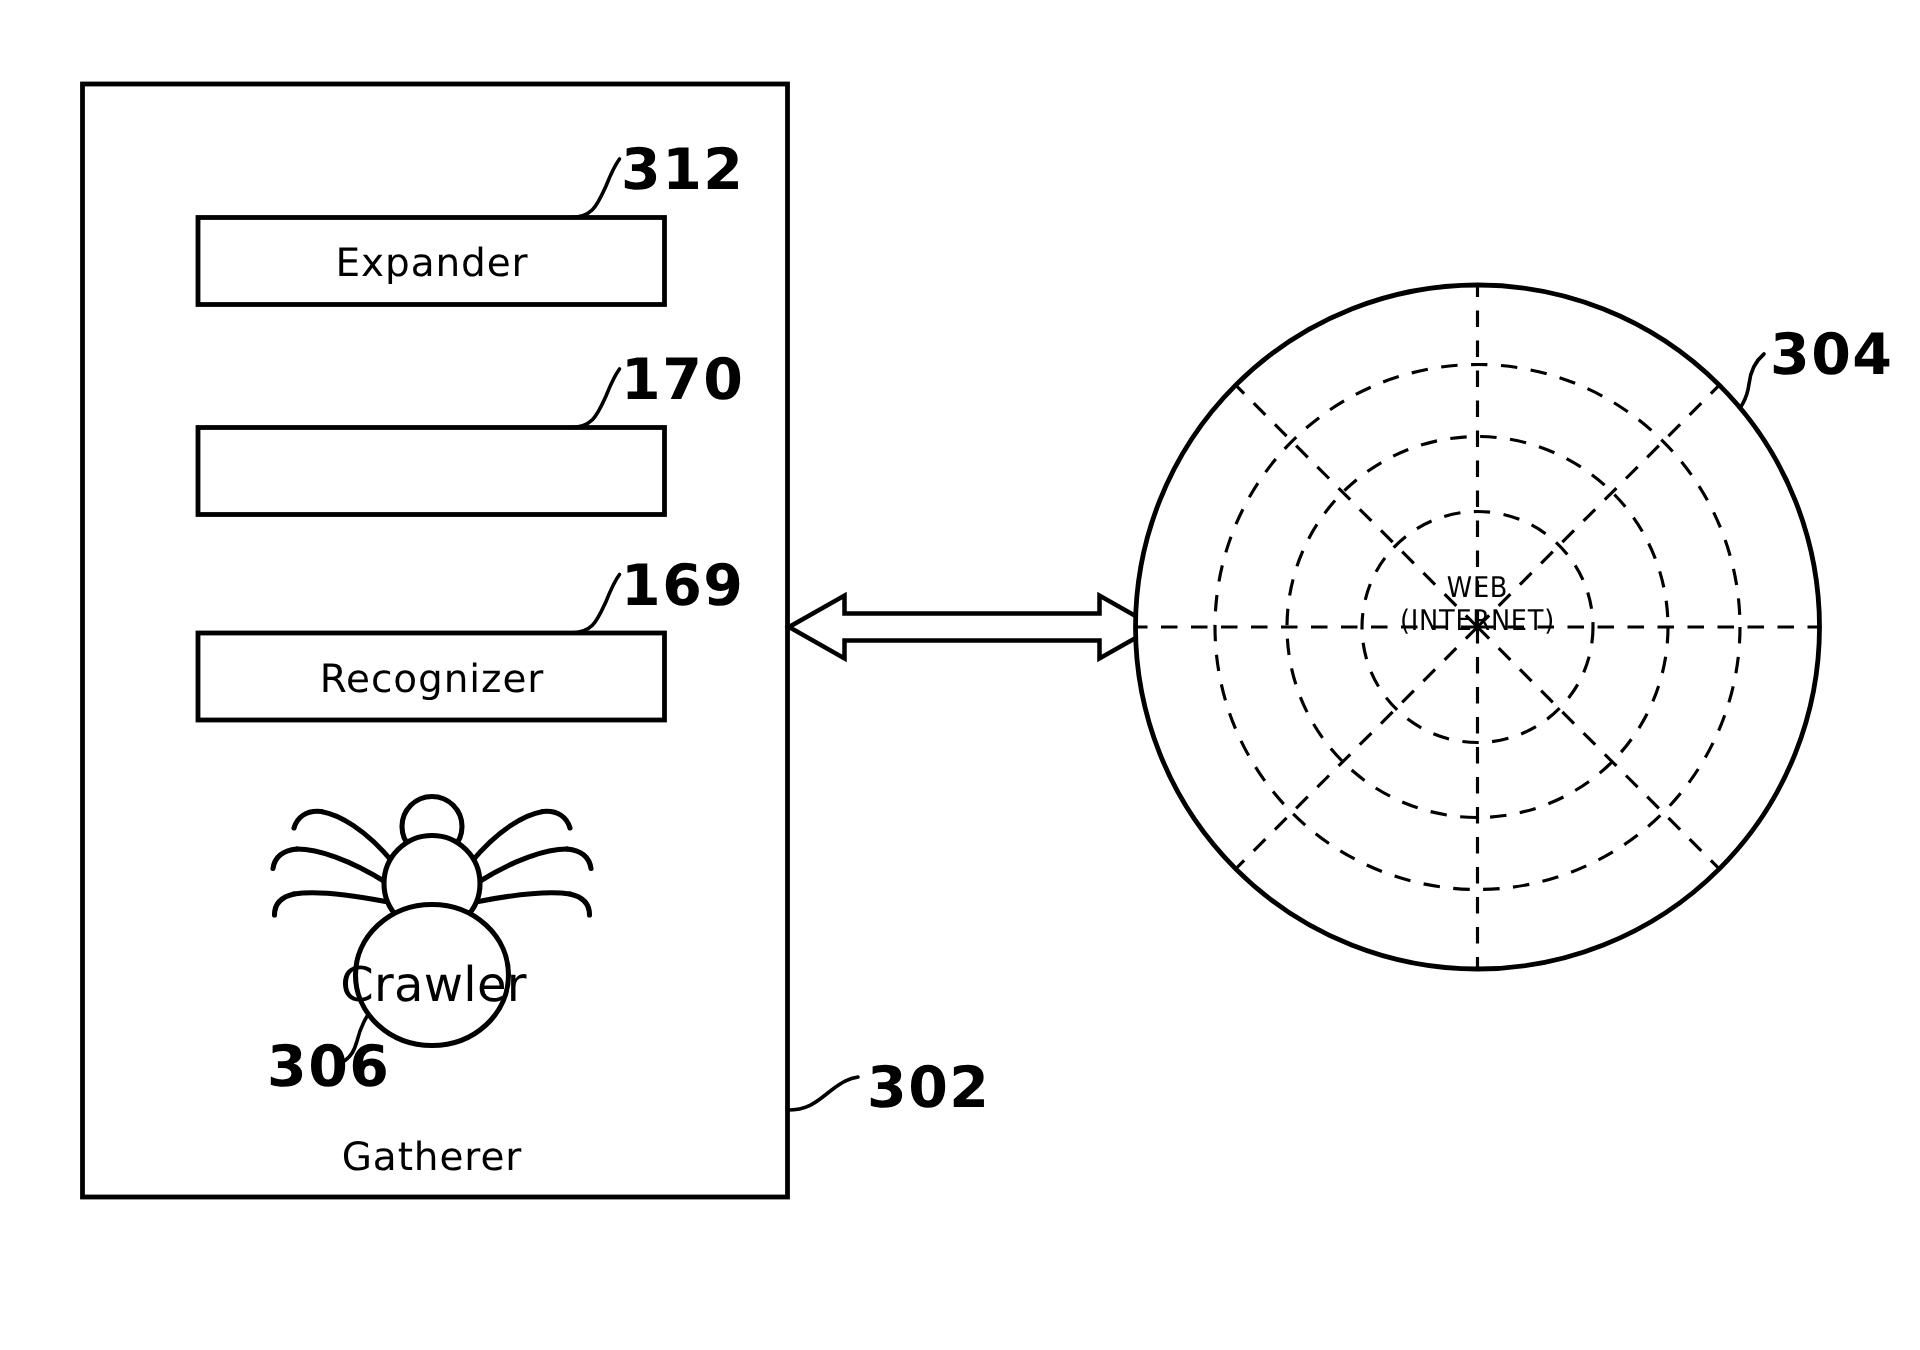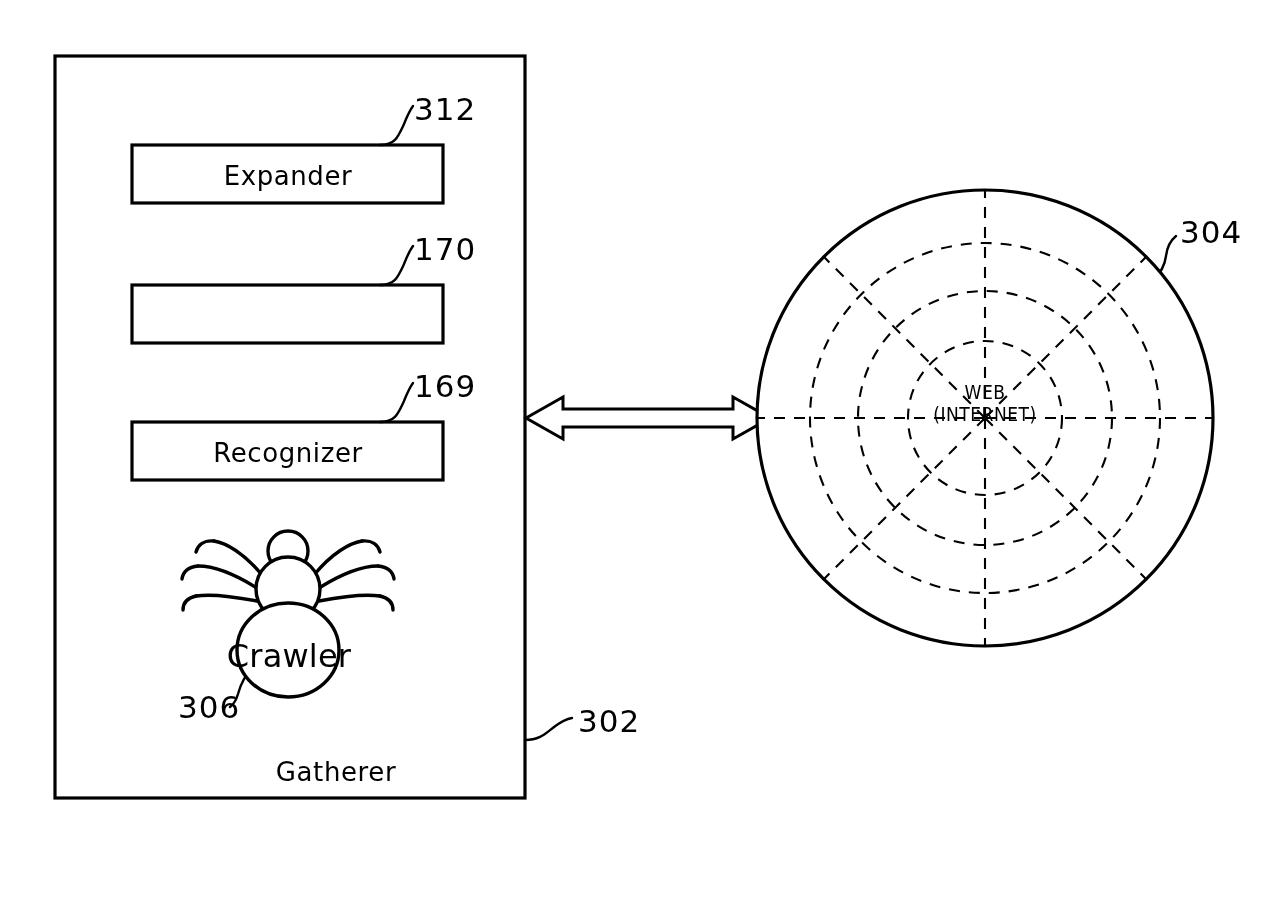--- a/index.html
+++ b/index.html
@@ -78,23 +78,23 @@
     font-family: "DejaVu Sans", sans-serif;
     user-select: none;
   }
   .box-label {
     font-size: 26px;
     letter-spacing: 0.6px;
     font-weight: 400;
     text-align: center;
   }
   .ref-num {
-    font-size: 31px;
+    font-size: 38px;
     letter-spacing: 1px;
-    font-weight: 400;
+    font-weight: 700;
   }
   .gatherer-label {
     font-size: 26px;
     letter-spacing: 0.6px;
   }
   .crawler-label {
     font-size: 32px;
     letter-spacing: 0.2px;
   }
   .web-label {
@@ -200,21 +200,21 @@
 
   <div class="txt ref-num" style="left:414px; top:91px;">312</div>
   <div class="txt ref-num" style="left:414px; top:231px;">170</div>
   <div class="txt ref-num" style="left:414px; top:368px;">169</div>
   <div class="txt ref-num" style="left:578px; top:703px;">302</div>
   <div class="txt ref-num" style="left:178px; top:689px;">306</div>
   <div class="txt ref-num" style="left:1180px; top:214px;">304</div>
 
   <div class="txt crawler-label center-x" style="left:289px; top:637px;">Crawler</div>
 
-  <div class="txt gatherer-label center-x" style="left:288px; top:757px;margin-left:48px;">Gatherer</div>
+  <div class="txt gatherer-label center-x" style="left:288px; top:757px;">Gatherer</div>
 
   <div class="txt web-label center-x" style="left:985px; top:381px;">
     <div>WEB</div>
     <div>(INTERNET)</div>
   </div>
 
 
 </div>
 
 </body></html>

